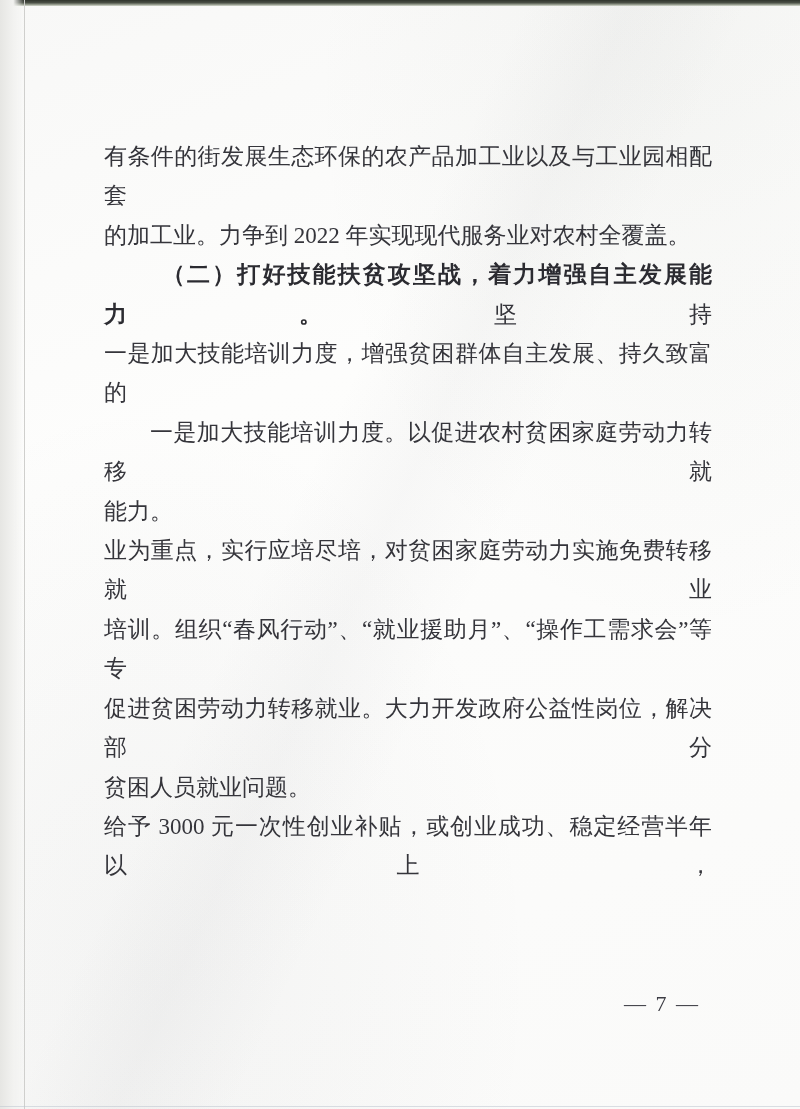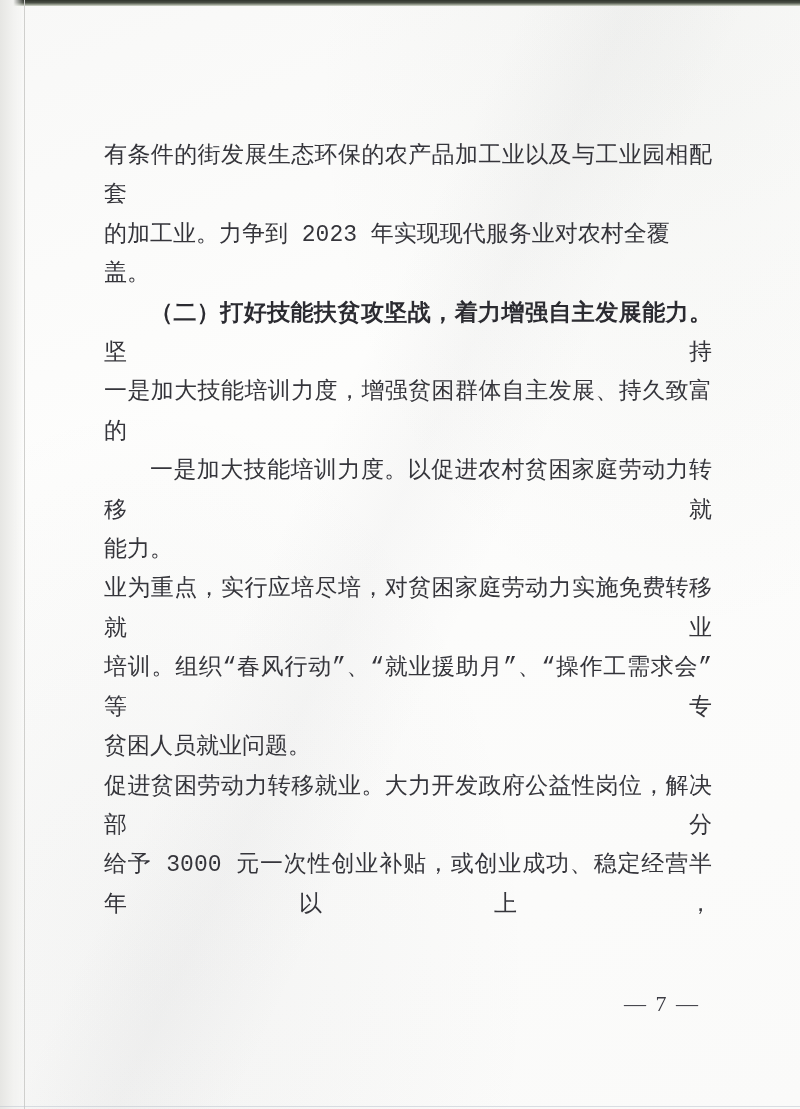--- a/index.html
+++ b/index.html
@@ -35,52 +35,51 @@
   }
   .content {
     position: absolute; left: 104px; top: 137px; width: 608px;
     color: #35353b;
     font-size: 23px;
     line-height: 39.4px;
   }
   .line {
     text-align: left;
     white-space: normal;
-    font-family: Liberation Mono, monospace;
   }
   .line.fill {
     text-align: justify;
     text-align-last: justify;
   }
   .line.indent { text-indent: 2em; }
-  .line .bold { font-weight: 700; color: #2b2b31; }
+  .line .bold { font-weight: 700; color: #2b2b31; margin-left: 12px; }
   .page-number {
     position: absolute; top: 991px; right: 100px;
     color: #3c3c44;
     font-size: 22px;
     letter-spacing: 2px;
   }
 </style>
 </head>
 <body>
 
 <div class="scan">
   <div class="scan-top-edge"></div>
   <div class="scan-left-edge"></div>
   <div class="scan-bottom-line"></div>
 
   <div class="content">
     <div class="line fill">有条件的街发展生态环保的农产品加工业以及与工业园相配套</div>
-    <div class="line">的加工业。力争到 2023 年实现现代服务业对农村全覆盖。</div>
+    <div class="line">的加工业。力争到 2022 年实现现代服务业对农村全覆盖。</div>
     <div class="line fill indent"><span class="bold">（二）打好技能扶贫攻坚战，着力增强自主发展能力。</span><span>坚持</span></div>
     <div class="line fill">一是加大技能培训力度，增强贫困群体自主发展、持久致富的</div>
     <div class="line fill indent">一是加大技能培训力度。以促进农村贫困家庭劳动力转移就</div>
     <div class="line">能力。</div>
     <div class="line fill">业为重点，实行应培尽培，对贫困家庭劳动力实施免费转移就业</div>
     <div class="line fill">培训。组织“春风行动”、“就业援助月”、“操作工需求会”等专</div>
+    <div class="line fill">促进贫困劳动力转移就业。大力开发政府公益性岗位，解决部分</div>
     <div class="line">贫困人员就业问题。</div>
-    <div class="line fill">促进贫困劳动力转移就业。大力开发政府公益性岗位，解决部分</div>
     <div class="line fill">给予 3000 元一次性创业补贴，或创业成功、稳定经营半年以上，</div>
 
   </div>
 
   <div class="page-number">— 7 —</div>
 </div>
 
 </body></html>

